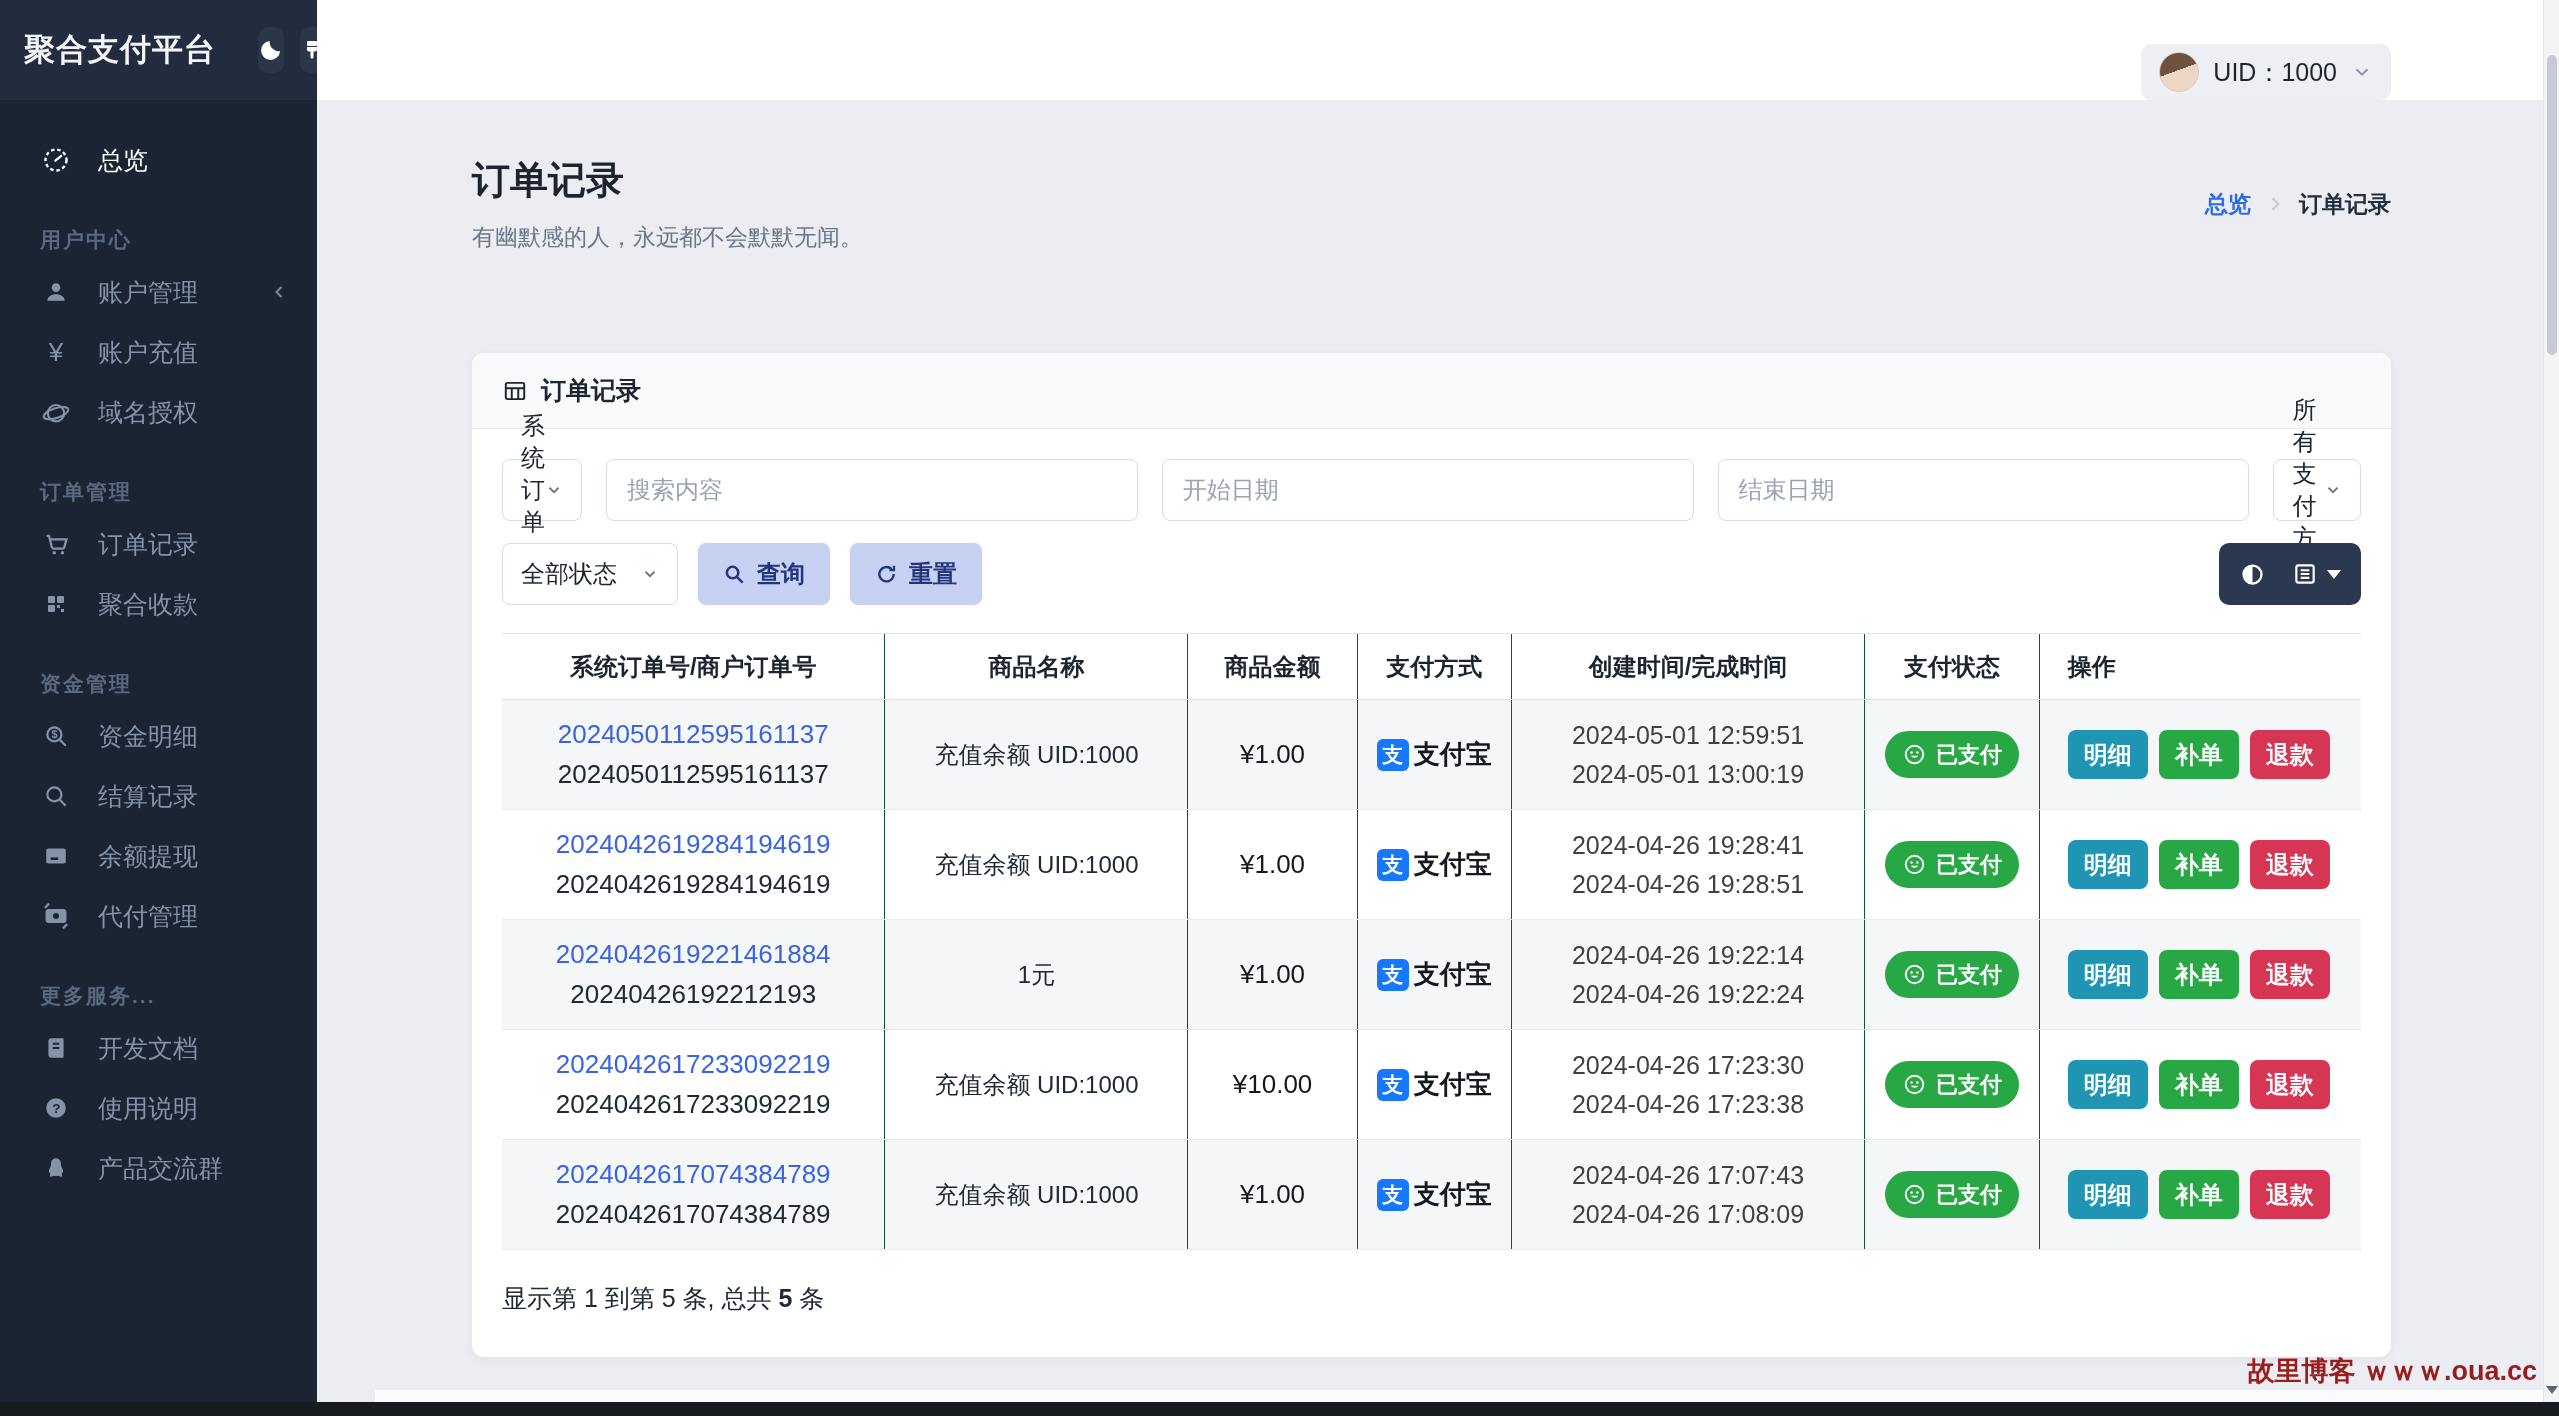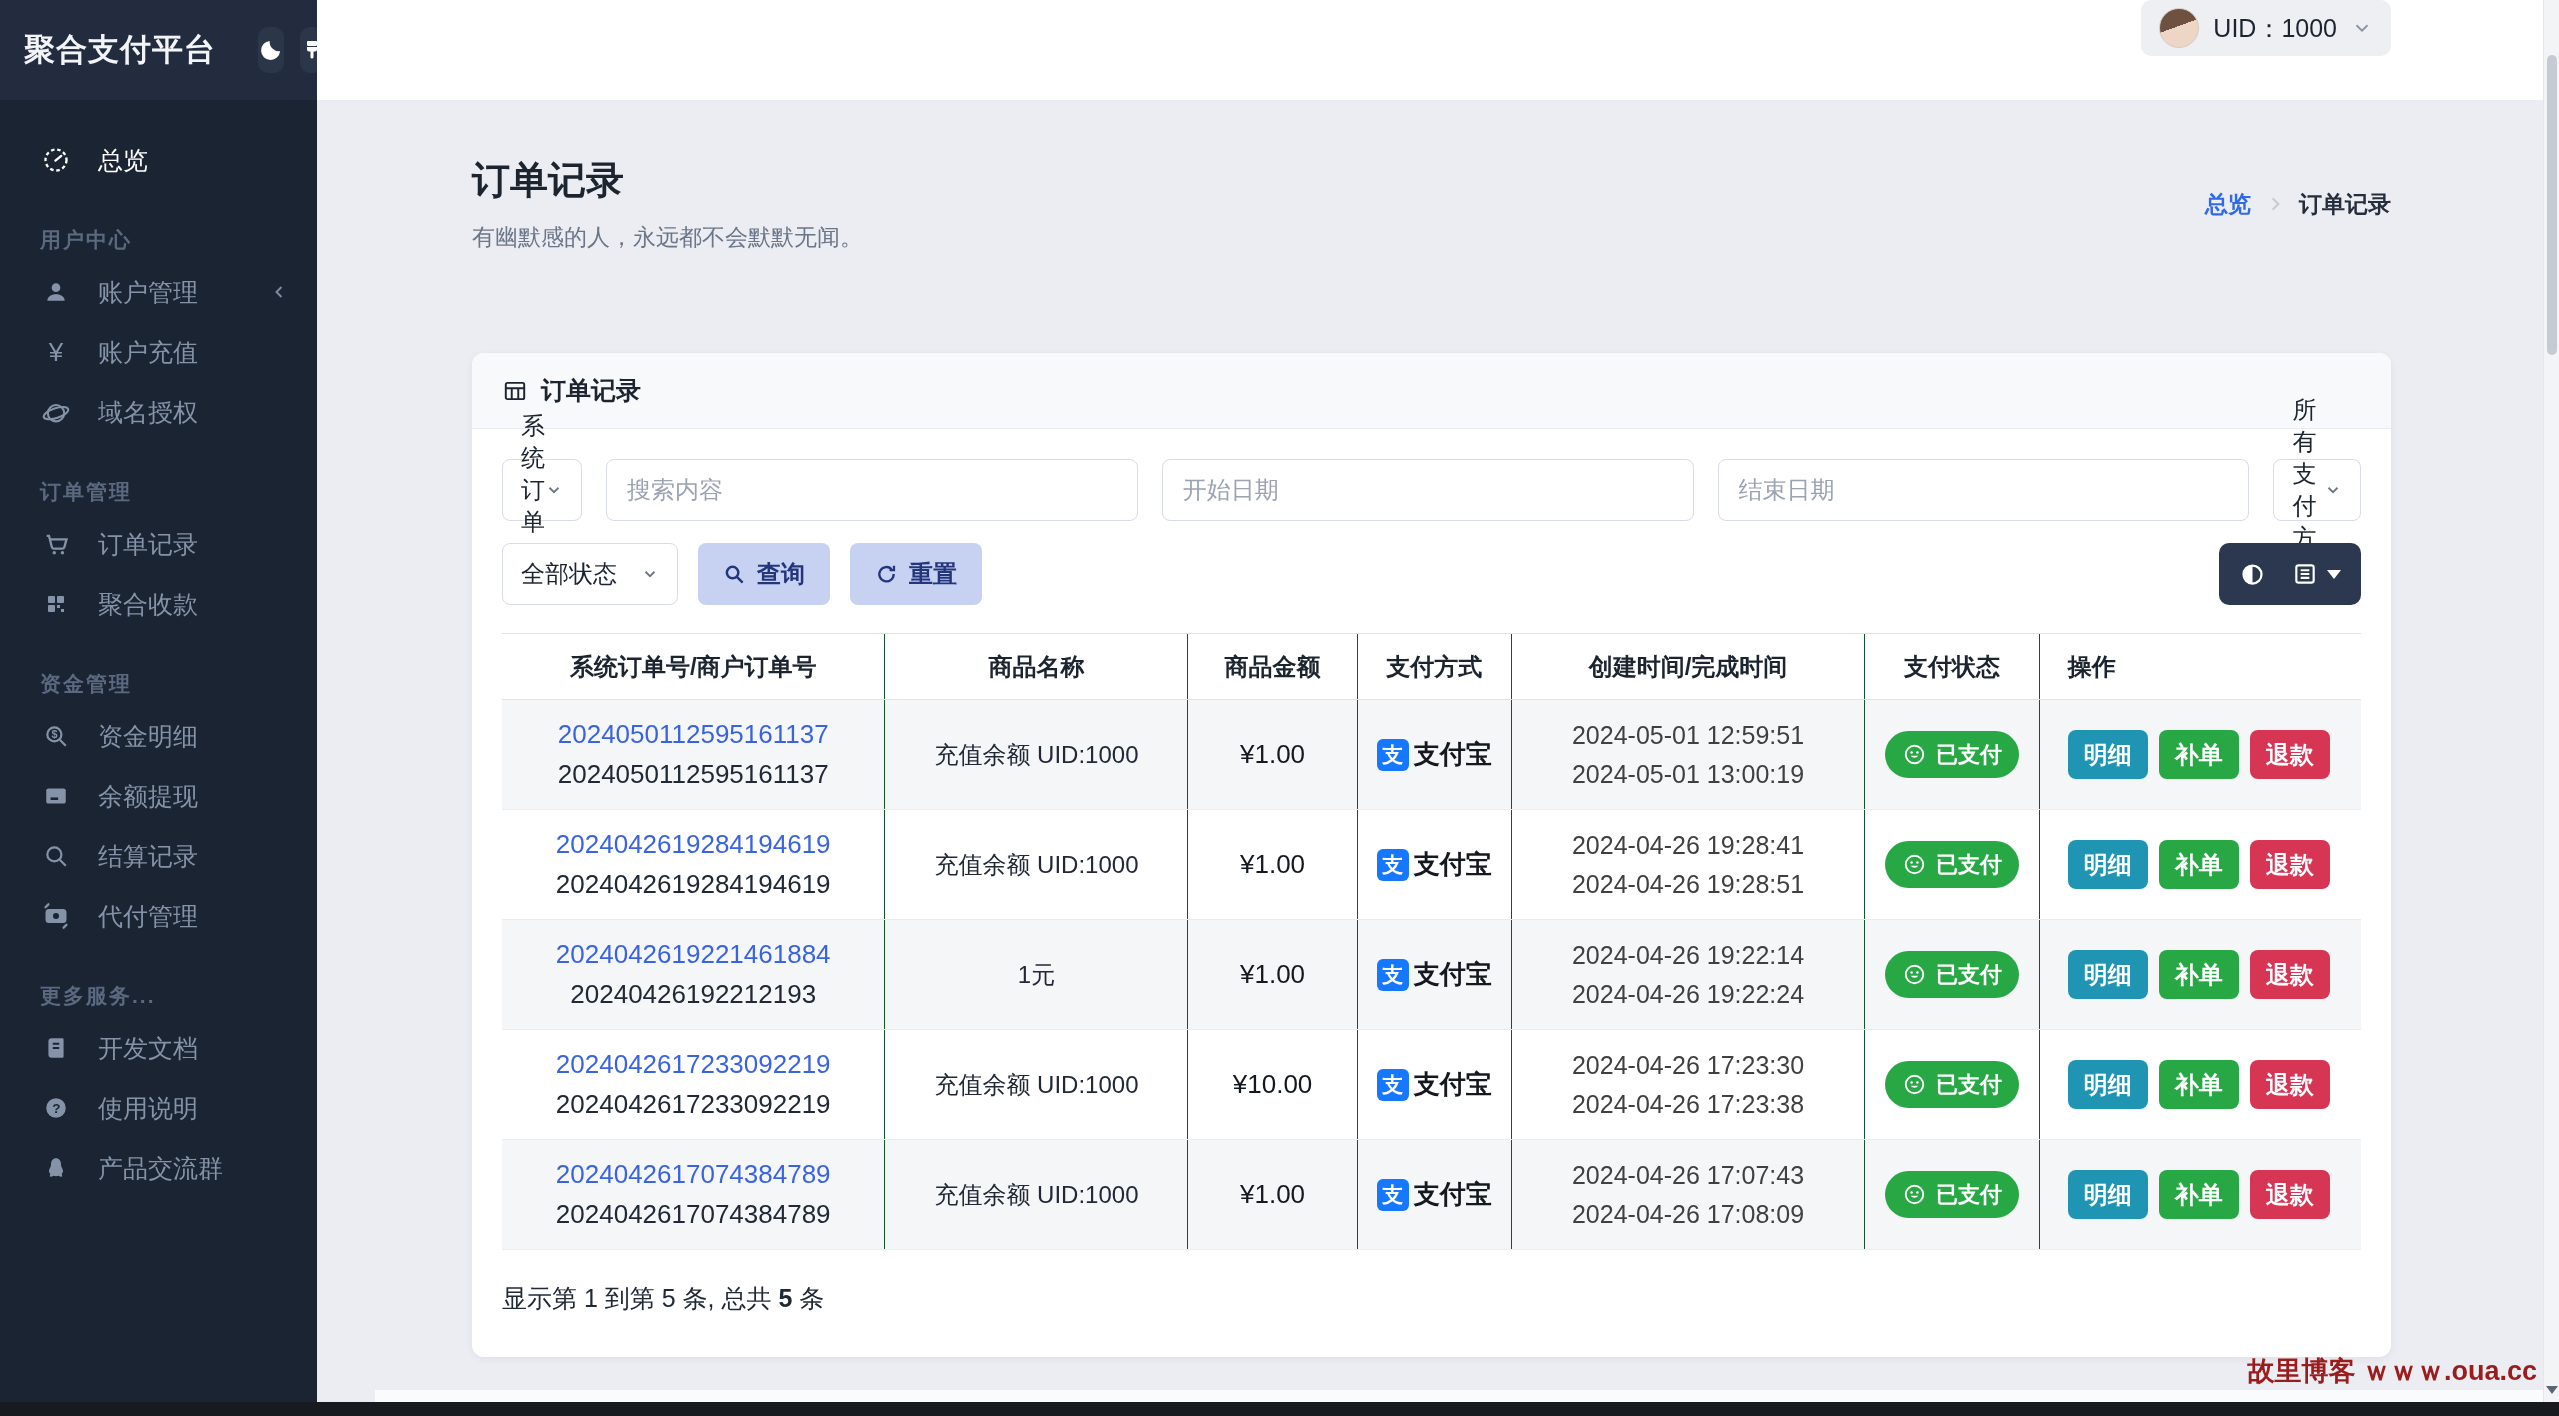--- a/index.html
+++ b/index.html
@@ -17,21 +17,21 @@
   .nav{padding-top:30px}
   .nav-item{height:60px;display:flex;align-items:center;padding:0 28px 0 40px;color:#8593a8;font-size:25px;cursor:pointer}
   .nav-item.active{color:#ffffff}
   .nicon{width:32px;display:flex;justify-content:center;align-items:center;margin-right:26px;flex-shrink:0}
   .nav-item .chev{margin-left:auto;color:#7c8aa0;display:flex}
   .nav-section{margin-top:28px;height:44px;display:flex;align-items:center;padding:0 40px;color:#5a6880;font-size:21px;font-weight:bold;letter-spacing:2px}
   .yen-glyph{font-size:26px;line-height:1}
 
   
   .main{flex:1;display:flex;flex-direction:column;position:relative;min-width:0}
-  .topbar{height:100px;background:#ffffff;display:flex;align-items:flex-start;justify-content:flex-end;padding-right:168px;flex-shrink:0}
+  .topbar{height:100px;background:#ffffff;display:flex;align-items:flex-end;justify-content:flex-end;padding-right:168px;flex-shrink:0}
   .uid-pill{height:56px;background:#edeff3;border-radius:10px;display:flex;align-items:center;gap:14px;padding:0 18px;cursor:pointer}
   .avatar{width:40px;height:40px;border-radius:50%;background:linear-gradient(160deg,#6e5140 0 46%,#eed6c6 46%);border:1px solid #d8cabd}
   .uid-text{font-size:25px;color:#1c2430}
   .content{flex:1;padding:55px 168px 0 155px;position:relative}
   .page-head{display:flex;justify-content:space-between;align-items:center}
   .page-title{font-size:38px;color:#1c2430;font-weight:bold}
   .page-subtitle{margin-top:16px;font-size:23px;color:#6b7688}
   .breadcrumb{display:flex;align-items:center;gap:14px;font-size:23px;font-weight:bold}
   .bc-home{color:#2f6be6;cursor:pointer}
   .bc-current{color:#252e3c}
@@ -178,35 +178,35 @@
           <svg width="26" height="26" viewBox="0 0 24 24" fill="none" stroke="currentColor" stroke-width="2">
               <circle cx="10.5" cy="10.5" r="6.5"></circle>
               <path d="M15.5 15.5L21 21"></path>
               <text x="7.8" y="14.2" font-size="10" fill="currentColor" stroke="none" font-weight="bold">$</text>
             </svg>
         </span>
         <span>资金明细</span>
       </div>
       <div class="nav-item">
         <span class="nicon">
+          <svg width="26" height="26" viewBox="0 0 24 24" fill="none" stroke="currentColor" stroke-width="2">
+              <circle cx="10.5" cy="10.5" r="6.5"></circle>
+              <path d="M15.5 15.5L21 21"></path>
+            </svg>
+        </span>
+        <span>结算记录</span>
+      </div>
+      <div class="nav-item">
+        <span class="nicon">
           <svg width="26" height="26" viewBox="0 0 24 24" fill="currentColor">
               <rect x="3" y="5" width="18" height="14" rx="2"></rect>
               <path d="M7 14.5h7" stroke="#1a2432" stroke-width="2.4"></path>
             </svg>
         </span>
         <span>余额提现</span>
-      </div>
-      <div class="nav-item">
-        <span class="nicon">
-          <svg width="26" height="26" viewBox="0 0 24 24" fill="none" stroke="currentColor" stroke-width="2">
-              <circle cx="10.5" cy="10.5" r="6.5"></circle>
-              <path d="M15.5 15.5L21 21"></path>
-            </svg>
-        </span>
-        <span>结算记录</span>
       </div>
       <div class="nav-item">
         <span class="nicon">
           <svg width="28" height="28" viewBox="0 0 24 24" fill="none" stroke="currentColor" stroke-width="2">
               <rect x="4" y="7" width="16" height="10" rx="2" fill="currentColor"></rect>
               <circle cx="12" cy="12" r="2.6" fill="#1a2432" stroke="none"></circle>
               <path d="M3 4.5l2.5-2.5M21 19.5L18.5 22" stroke-linecap="round"></path>
             </svg>
         </span>
         <span>代付管理</span>

